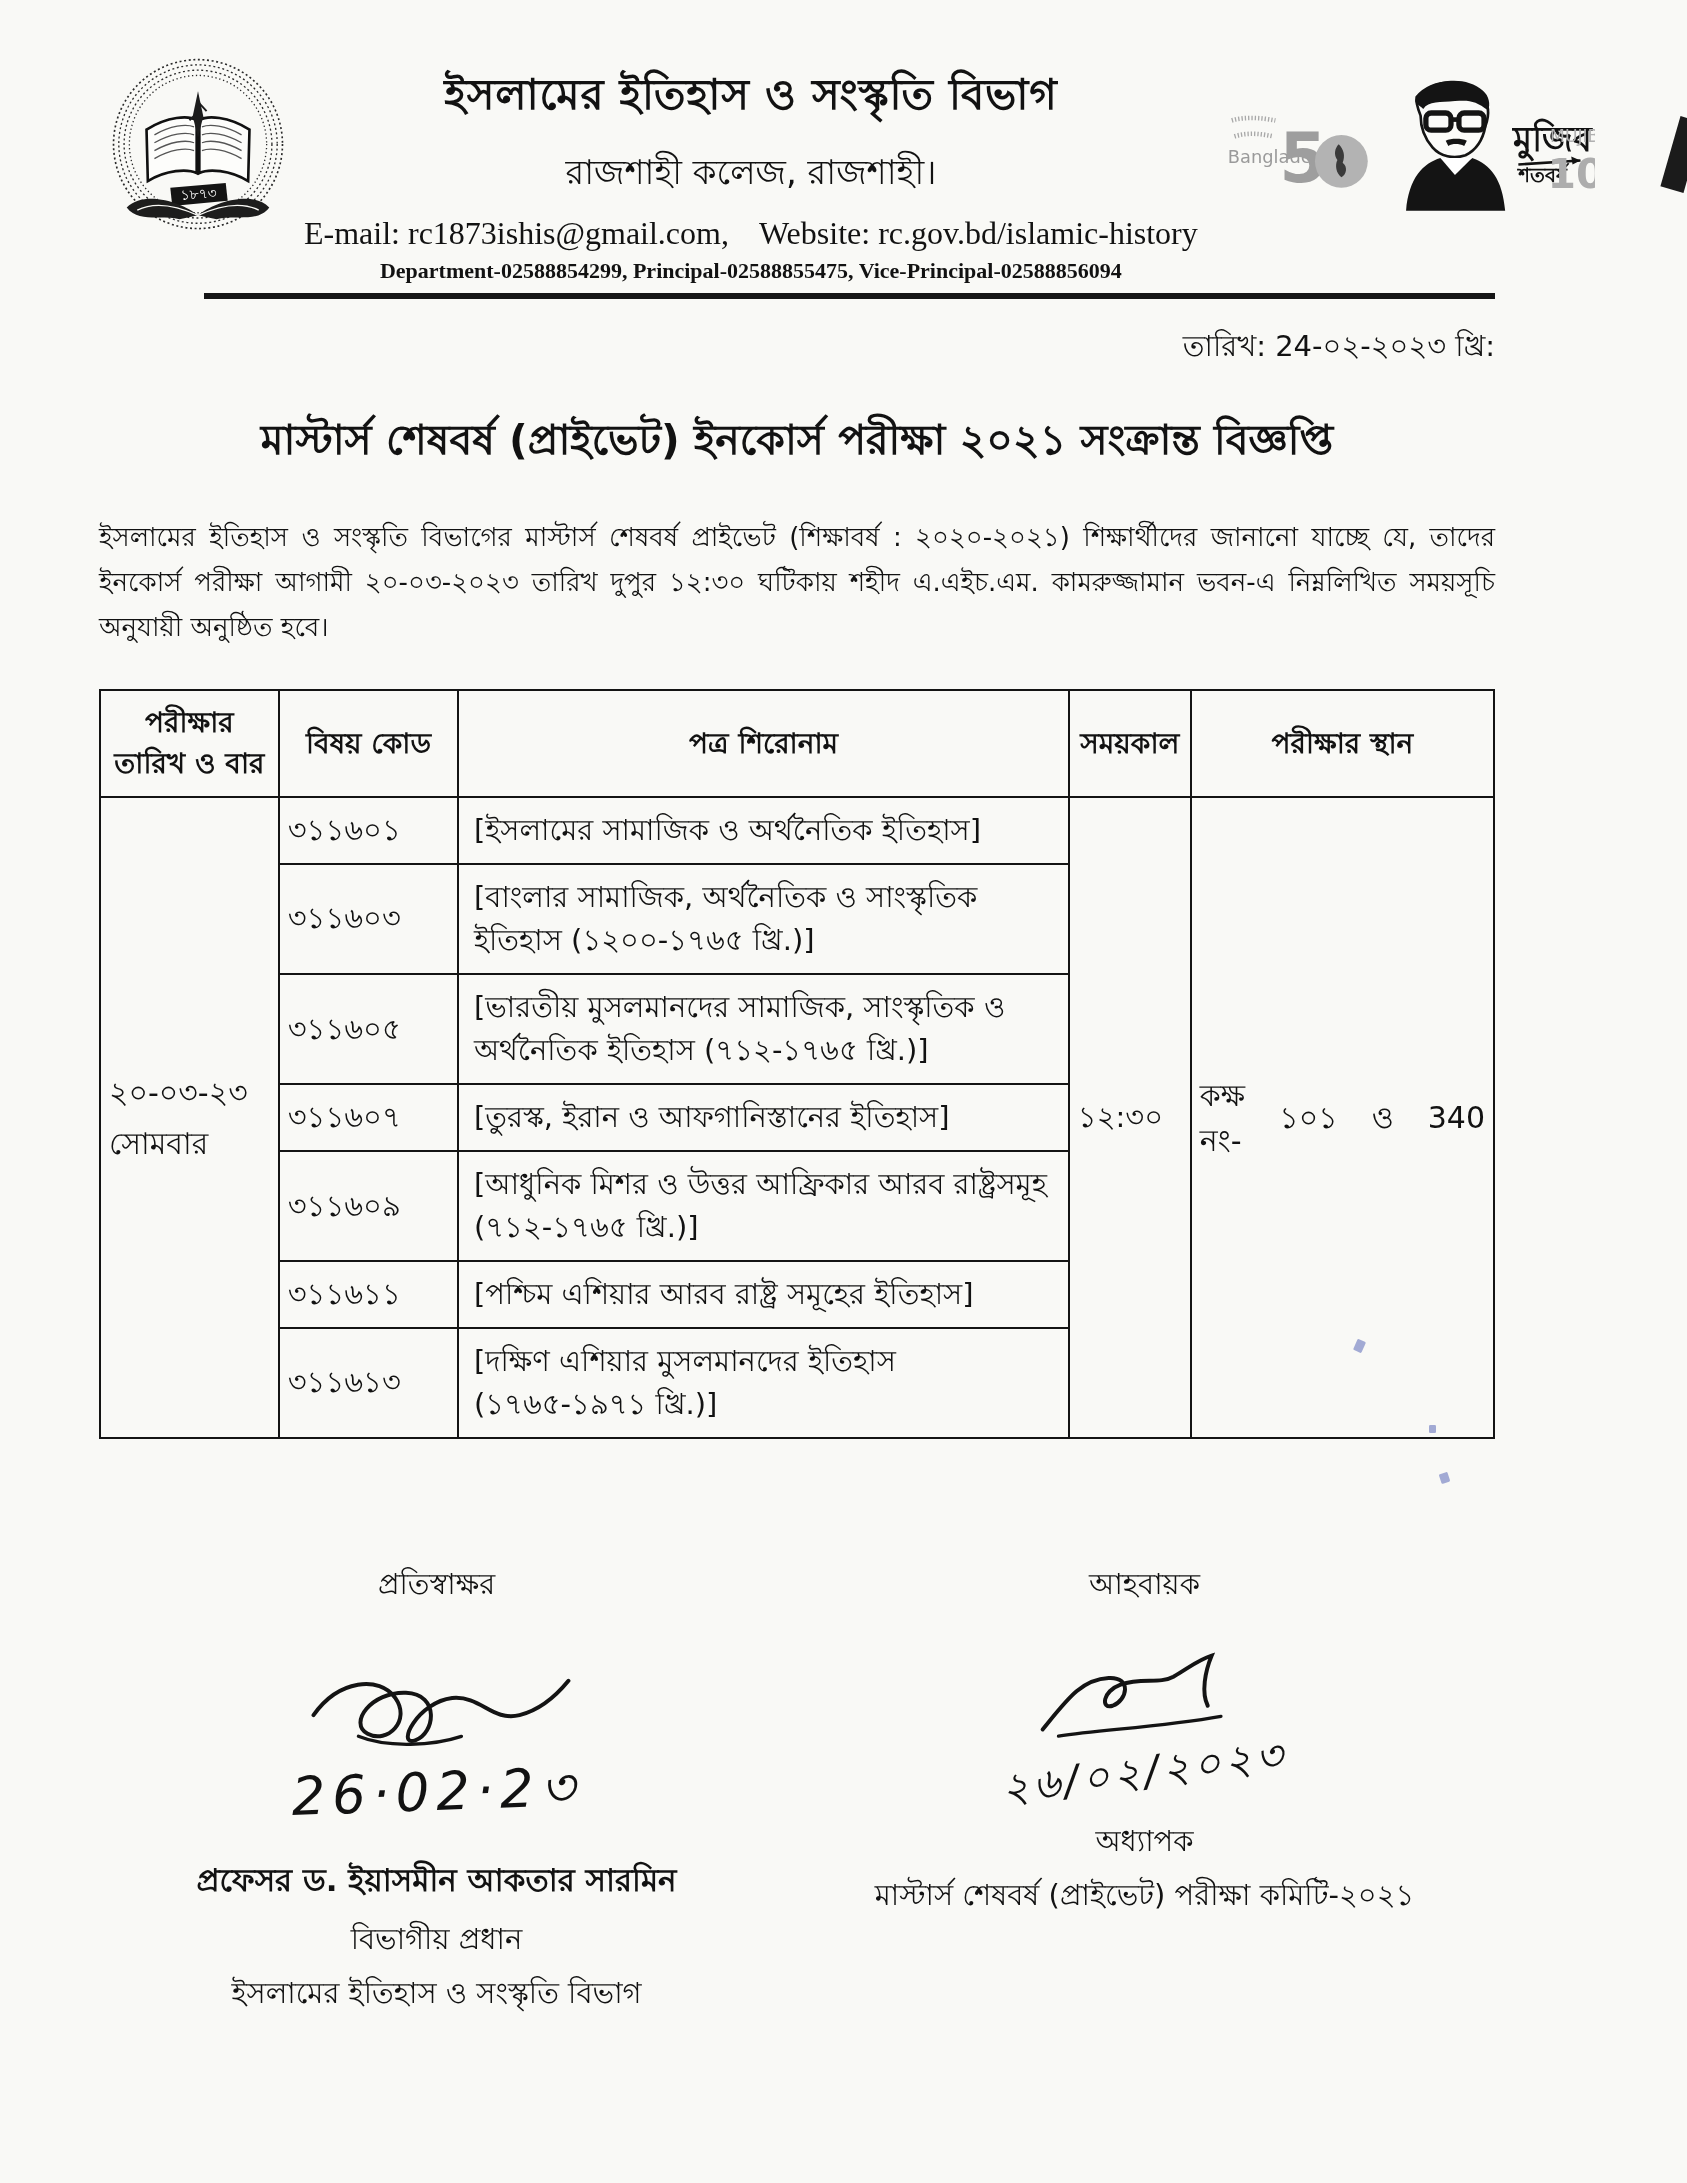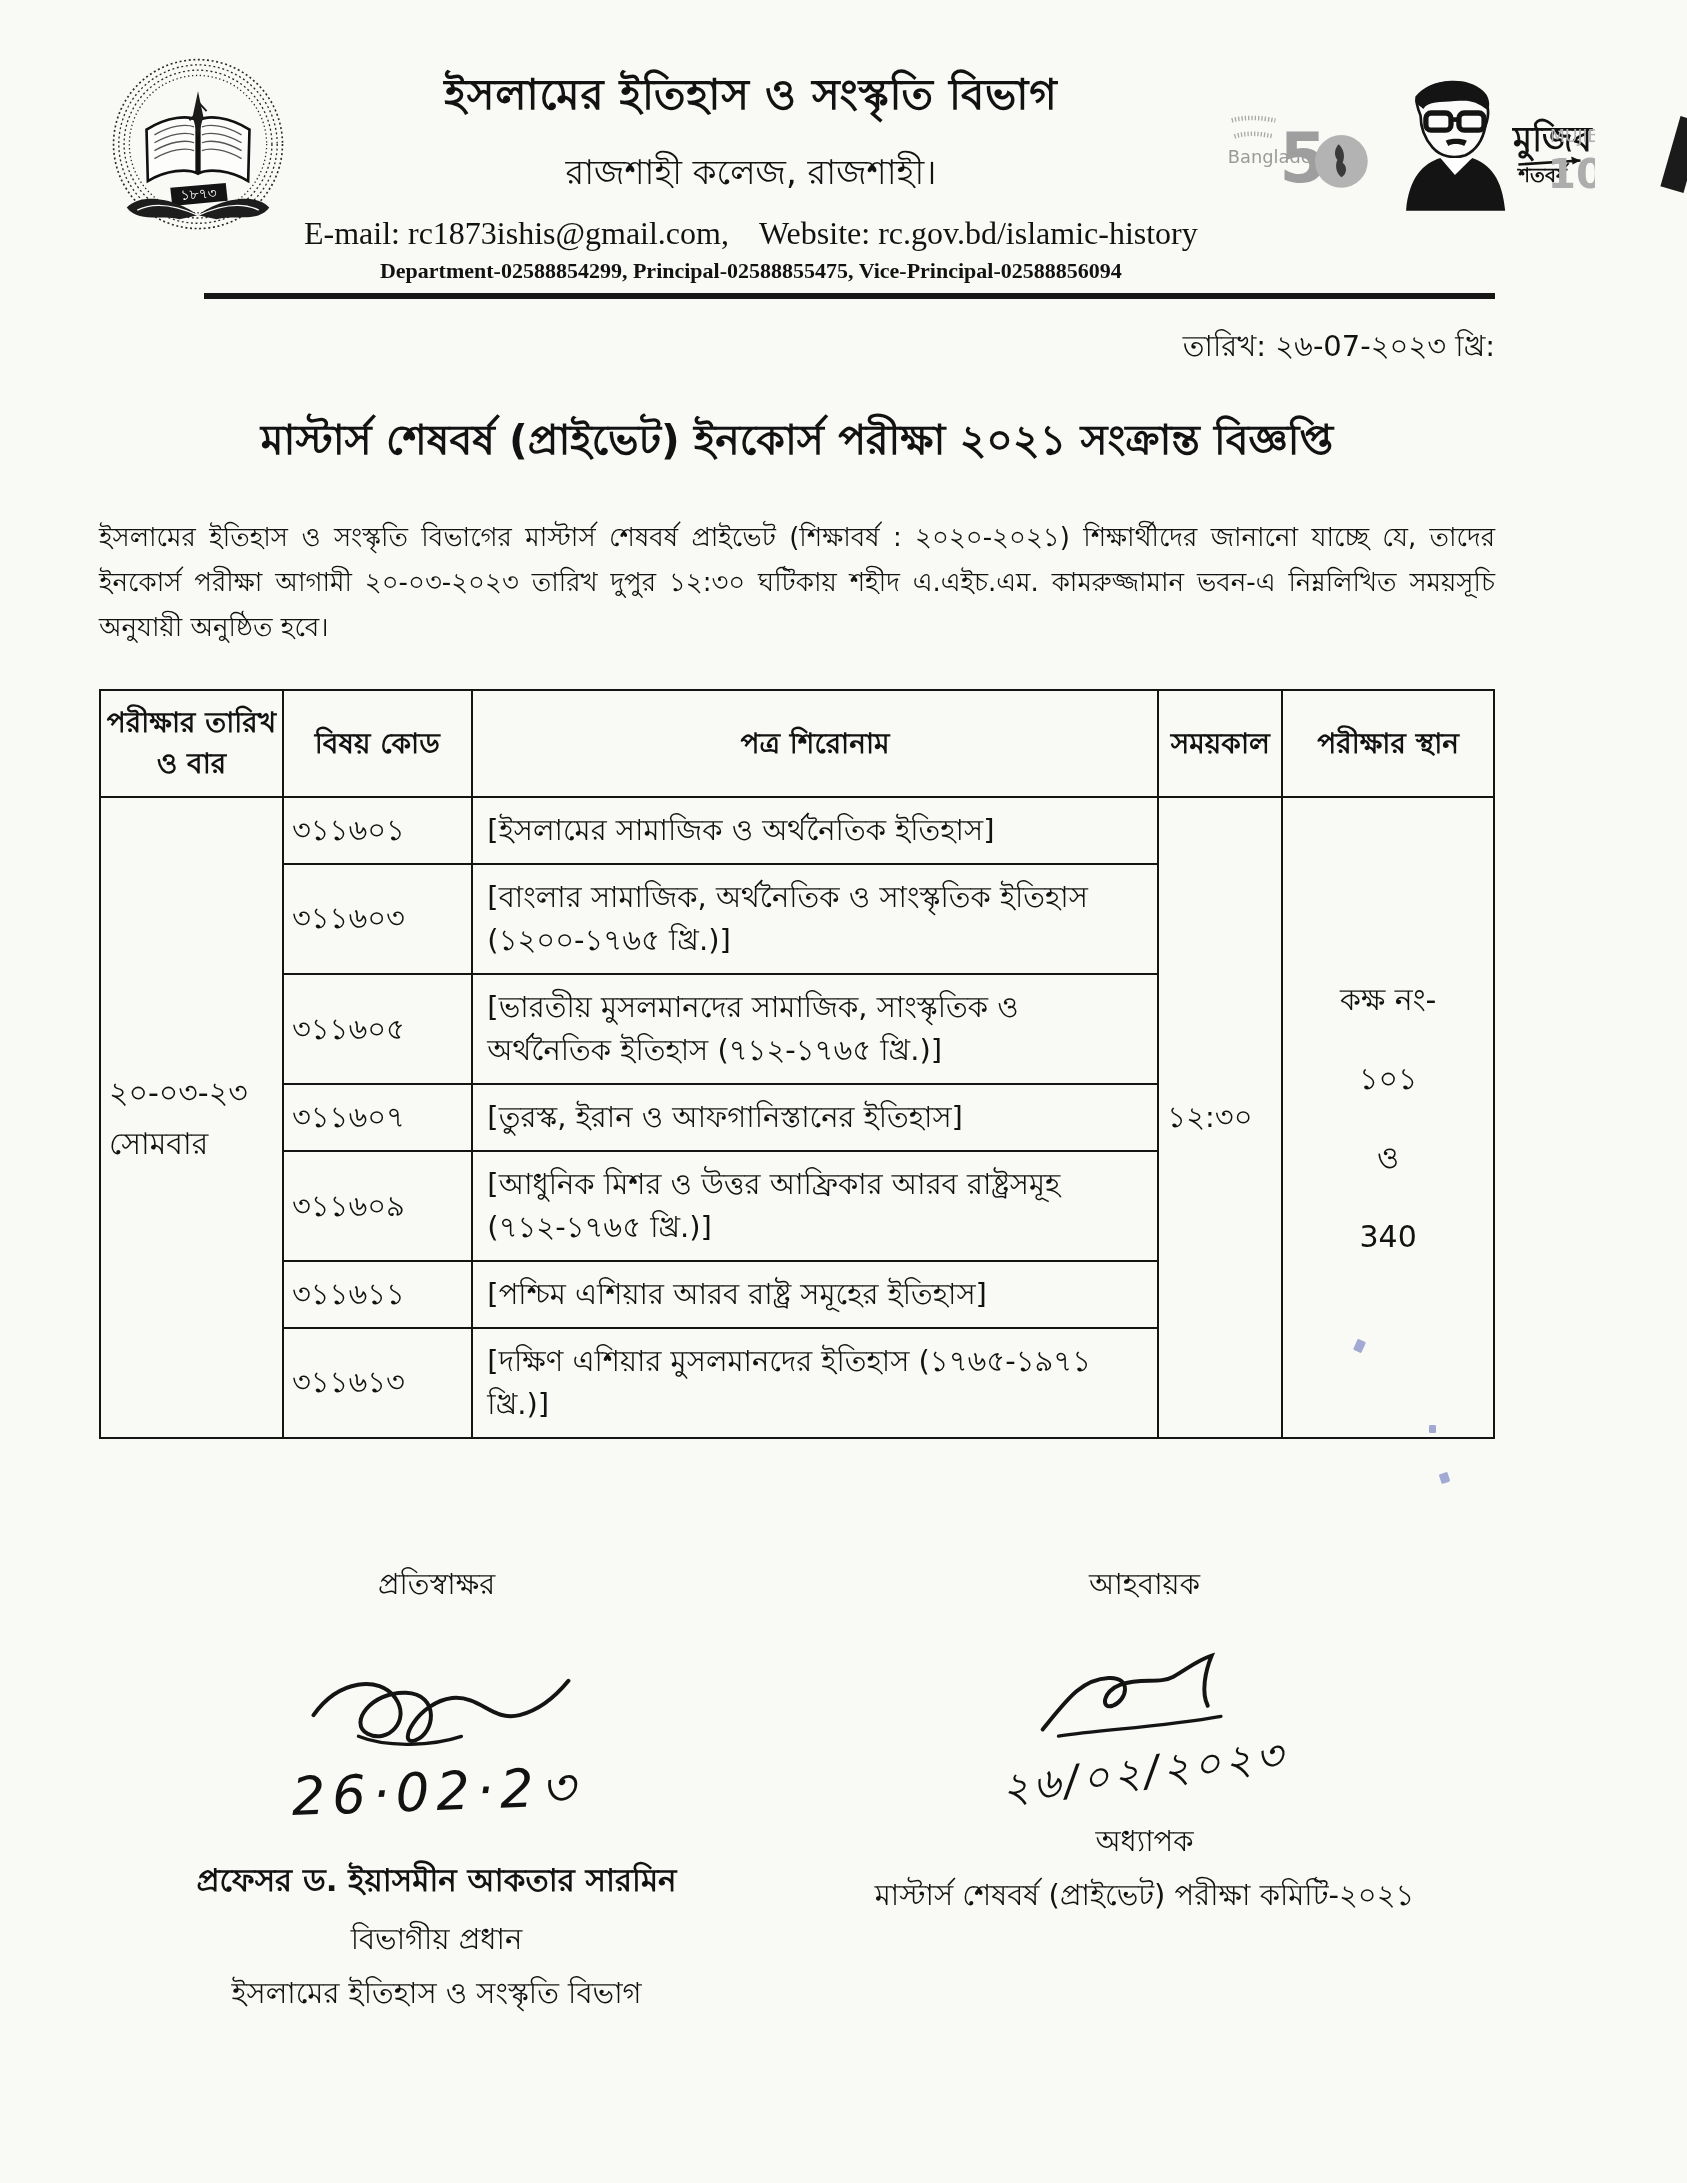--- a/index.html
+++ b/index.html
@@ -25,21 +25,21 @@
   .notice-title { text-align:center; font-size:41px; font-weight:700; margin-top:36px; }
   .body-para { font-size:26px; line-height:1.72; text-align:justify; margin-top:38px; }
   
   table.sched { border-collapse:collapse; width:100%; margin-top:40px; }
   .sched th, .sched td { border:2px solid #141414; }
   .sched th { font-size:28px; font-weight:700; padding:12px 5.3px; line-height:1.45; }
   .sched td { font-size:29px; padding:10.6px 8px; vertical-align:middle; line-height:1.5; }
   .sched td.title-cell { text-align:left; padding-left:14.6px; padding-right:10.6px; }
   .date-cell div { line-height:1.7; font-size:30px; }
   .time-cell { font-size:30px; }
-  .venue-stack { display:flex; flex-direction:column; gap:34px; align-items:center; font-size:30px; }
+  .venue-stack { display:flex; flex-direction:row; gap:34px; align-items:center; font-size:30px; }
   
   .note { margin-top:63px; font-size:30px; font-weight:700; line-height:1.78; padding-left:75px; text-indent:-75px; }
   
   .signatures { display:flex; justify-content:space-between; margin-top:122px; padding-left:73px; }
   .sig-block { text-align:center; }
   .sig-left { width:529px; }
   .sig-right { width:701px; }
   .sig-heading { font-size:29px; }
   .sig-scribble { display:block; margin:26.5px auto 0 auto; }
   .hand-date { display:block; font-size:53px; font-style:italic; letter-spacing:6.6px; transform:rotate(-2deg); margin-top:-12px; }
@@ -120,21 +120,21 @@
         <path d="M214,140 L308,134" stroke="#121212" stroke-width="4"></path>
         <path d="M308,134 L294,128 L296,140 Z" fill="#121212"></path>
         <text x="262" y="106" font-size="26" fill="#b0b0b0">MUJIB</text>
         <text x="258" y="176" font-size="62" font-weight="700" fill="#adadad">100</text>
       </svg>
     </div>
   </div>
 
   <div class="rule"></div>
 
-  <div class="date-line">তারিখ: ২৬-07-২০২৩ খ্রি:</div>
+  <div class="date-line">তারিখ: 24-০২-২০২৩ খ্রি:</div>
   <div class="notice-title">মাস্টার্স শেষবর্ষ (প্রাইভেট) ইনকোর্স পরীক্ষা ২০২১ সংক্রান্ত বিজ্ঞপ্তি</div>
 
   <div class="body-para">ইসলামের ইতিহাস ও সংস্কৃতি বিভাগের মাস্টার্স শেষবর্ষ প্রাইভেট (শিক্ষাবর্ষ : ২০২০-২০২১) শিক্ষার্থীদের জানানো যাচ্ছে যে, তাদের ইনকোর্স পরীক্ষা আগামী ২০-০৩-২০২৩ তারিখ দুপুর ১২:৩০ ঘটিকায় শহীদ এ.এইচ.এম. কামরুজ্জামান ভবন-এ নিম্নলিখিত সময়সূচি অনুযায়ী অনুষ্ঠিত হবে।</div>
 
   <table class="sched">
     <colgroup>
       <col style="width:183px">
         <col style="width:189px">
         <col style="width:688px">
         <col style="width:124px">

